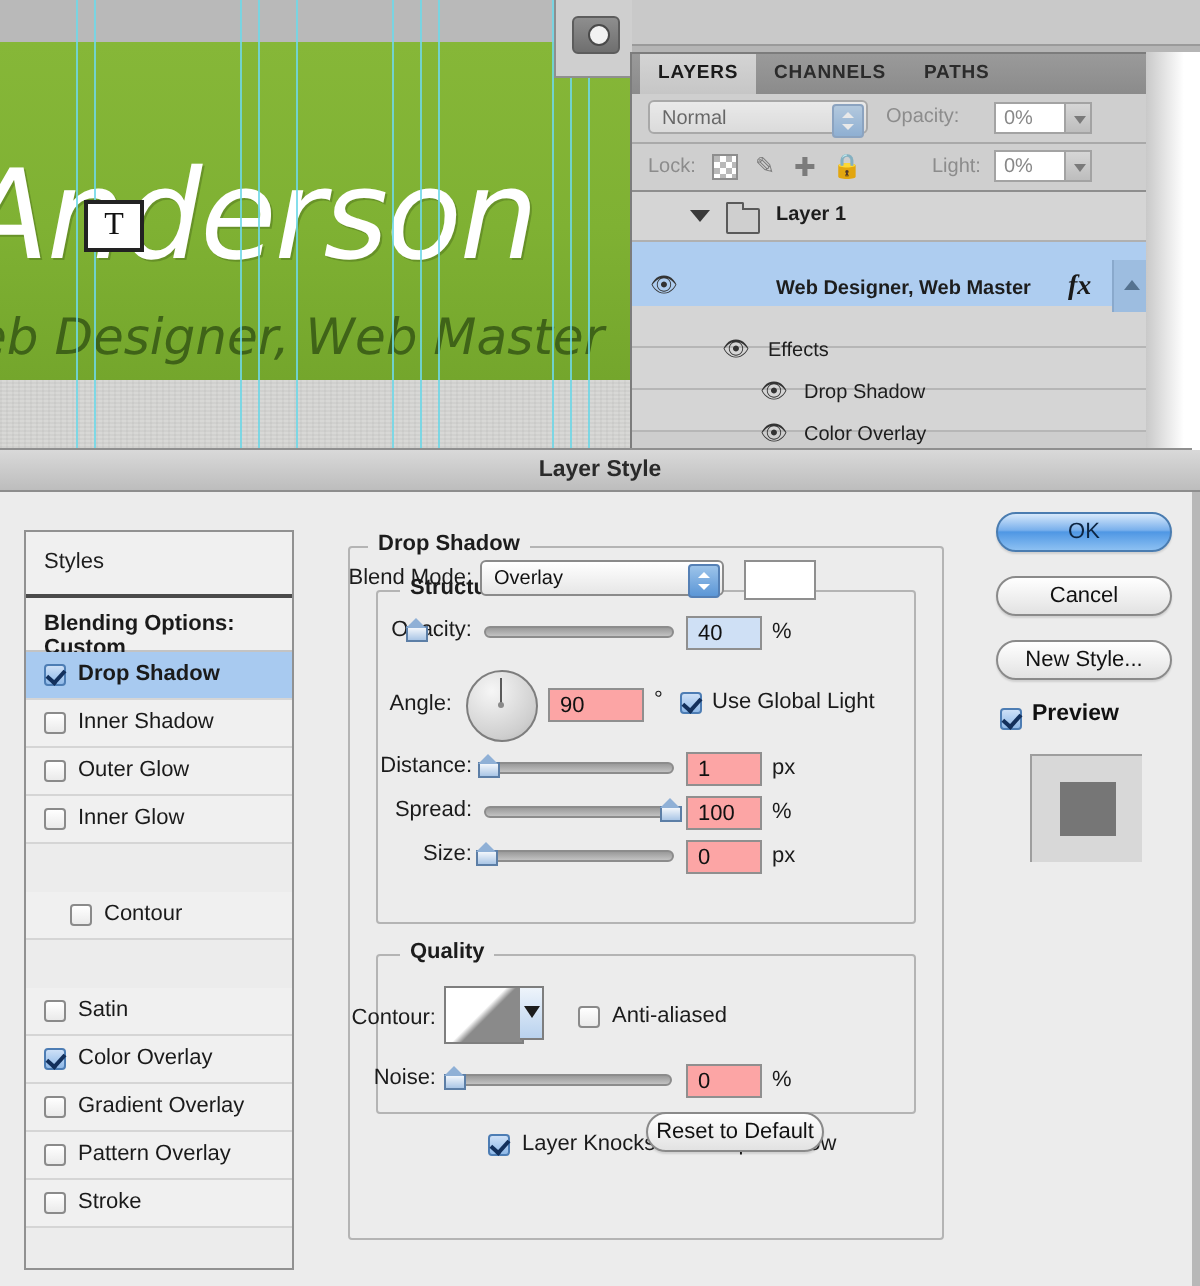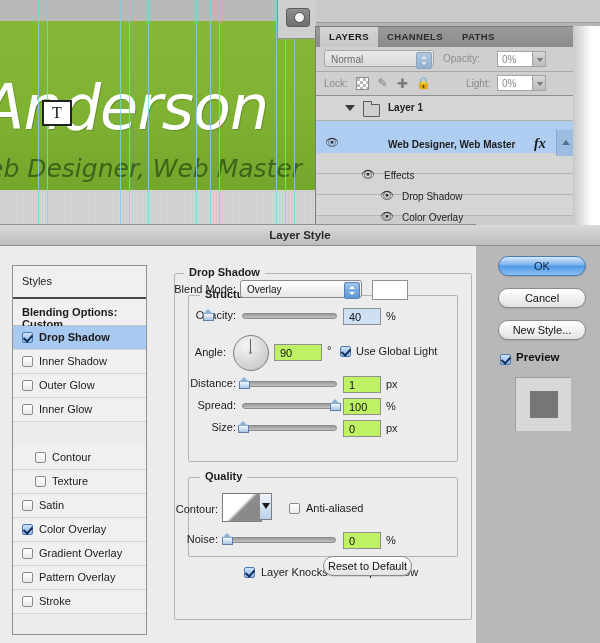--- a/index.html
+++ b/index.html
@@ -101,21 +101,21 @@
      border-left:1px solid #8aa9cc;}
   #fx-arrowbox:after{content:"";position:absolute;left:5px;top:10px;width:0;height:0;
      border-left:4px solid transparent;border-right:4px solid transparent;border-bottom:5px solid #55728f;}
 
   .fx-row{position:absolute;left:0;width:285px;height:20px;background:#d5d5d5;border-bottom:1px solid #b6b6b6;}
   .fx-label{position:absolute;font-size:10px;color:#1d1d1d;}
   #panel-right-edge{position:absolute;left:573px;top:26px;width:27px;height:200px;
      background:linear-gradient(90deg,#c9c9c9,#ffffff 70%);}
 
   
-  #dialog{position:absolute;left:0;top:224px;width:476px;height:419px;background:#ececec;
+  #dialog{position:absolute;left:0;top:224px;width:596px;height:419px;background:#ececec;
      border-top:1px solid #8f8f8f;}
   #dlg-title{position:absolute;left:0;top:0;width:600px;height:20px;
      background:linear-gradient(180deg,#d9d9d9,#bdbdbd);border-bottom:1px solid #8d8d8d;
      text-align:center;line-height:20px;font-size:11.5px;font-weight:bold;color:#2a2a2a;}
 
   
   #styles-col{position:absolute;left:12px;top:40px;width:135px;height:370px;
      background:#ececec;border:1px solid #919191;box-sizing:border-box;}
   #styles-head{position:absolute;left:0;top:0;width:133px;height:33px;background:#f0f0f0;
      border-bottom:2px solid #4a4a4a;box-sizing:border-box;}
@@ -141,21 +141,21 @@
   .grp-title{position:absolute;background:#ececec;padding:0 5px;font-size:11px;font-weight:bold;color:#1c1c1c;}
 
   .flabel{position:absolute;font-size:11px;color:#1b1b1b;text-align:right;}
   .slider-track{position:absolute;height:6px;border-radius:3px;
      background:linear-gradient(180deg,#9a9a9a,#c2c2c2);border:1px solid #8c8c8c;box-sizing:border-box;}
   .slider-thumb{position:absolute;width:11px;height:11px;}
   .slider-thumb:before{content:"";position:absolute;left:0;top:3px;width:11px;height:8px;
      background:linear-gradient(180deg,#f2f6fb,#aac6e6);border:1px solid #5c7ea6;box-sizing:border-box;}
   .slider-thumb:after{content:"";position:absolute;left:0px;top:-1px;width:0;height:0;
      border-left:5.5px solid transparent;border-right:5.5px solid transparent;border-bottom:5px solid #8fb0d6;}
-  .tfield{position:absolute;height:17px;border:1px solid #8f8f8f;background:#bef264;box-sizing:border-box;
+  .tfield{position:absolute;height:17px;border:1px solid #8f8f8f;background:#fca5a5;box-sizing:border-box;
      font-size:11px;line-height:16px;padding-left:5px;color:#111;}
   .tfield.hl{background:#cfe0f5;}
   .unit{position:absolute;font-size:11px;color:#1b1b1b;}
 
   #bm-popup{left:80px;top:15px;width:122px;height:18px;}
   #bm-swatch{position:absolute;left:212px;top:15px;width:34px;height:18px;background:#fff;border:1px solid #8f8f8f;}
 
   #angle-dial{position:absolute;left:73px;top:70px;width:34px;height:34px;border-radius:50%;
      background:radial-gradient(circle at 35% 28%,#f6f6f6,#cfcfcf 70%,#b4b4b4 100%);
      border:1px solid #7d7d7d;}
@@ -308,24 +308,20 @@
       <span class="nm" style="left:26px">Inner Shadow</span>
     </div>
     <div class="style-item" style="top:132px">
       <span class="cbox" style="left:9px;top:6px"></span>
       <span class="nm" style="left:26px">Inner Glow</span>
     </div>
     <div class="style-item" style="top:180px">
       <span class="cbox" style="left:22px;top:6px"></span>
       <span class="nm" style="left:39px">Contour</span>
     </div>
-    <div class="style-item" style="top:204px">
-      <span class="cbox" style="left:22px;top:6px"></span>
-      <span class="nm" style="left:39px">Texture</span>
-    </div>
     <div class="style-item" style="top:228px">
       <span class="cbox" style="left:9px;top:6px"></span>
       <span class="nm" style="left:26px">Satin</span>
     </div>
     <div class="style-item" style="top:252px">
       <span class="cbox on" style="left:9px;top:6px"></span>
       <span class="nm" style="left:26px">Color Overlay</span>
     </div>
     <div class="style-item" style="top:276px">
       <span class="cbox" style="left:9px;top:6px"></span>

